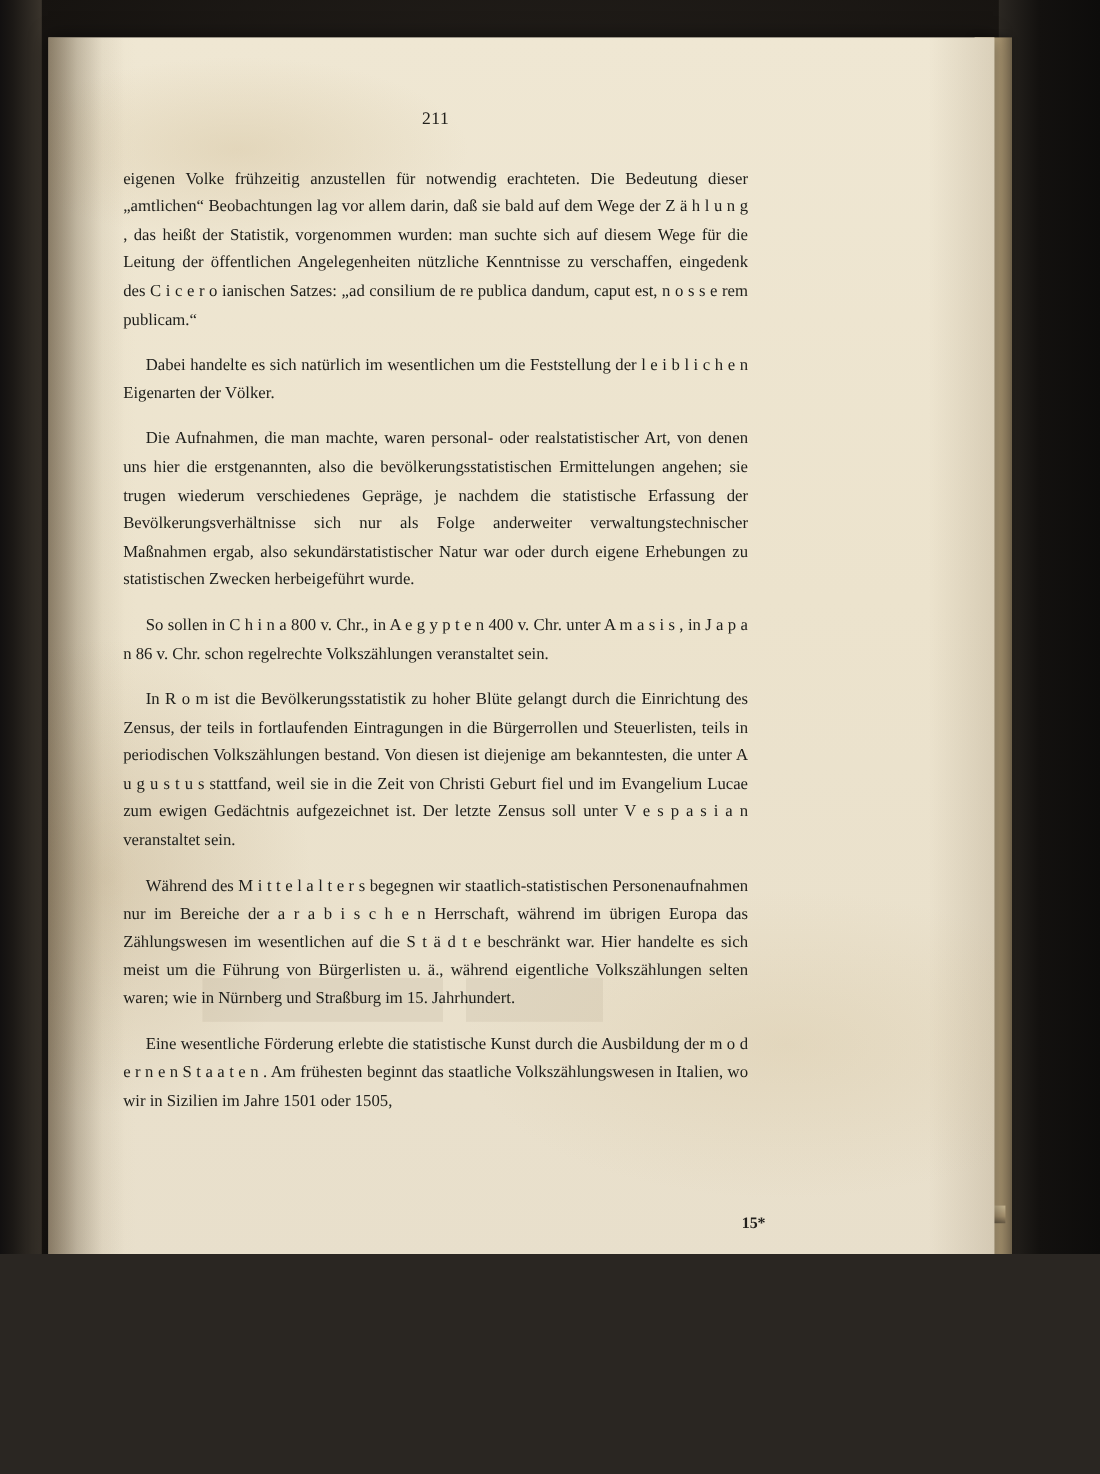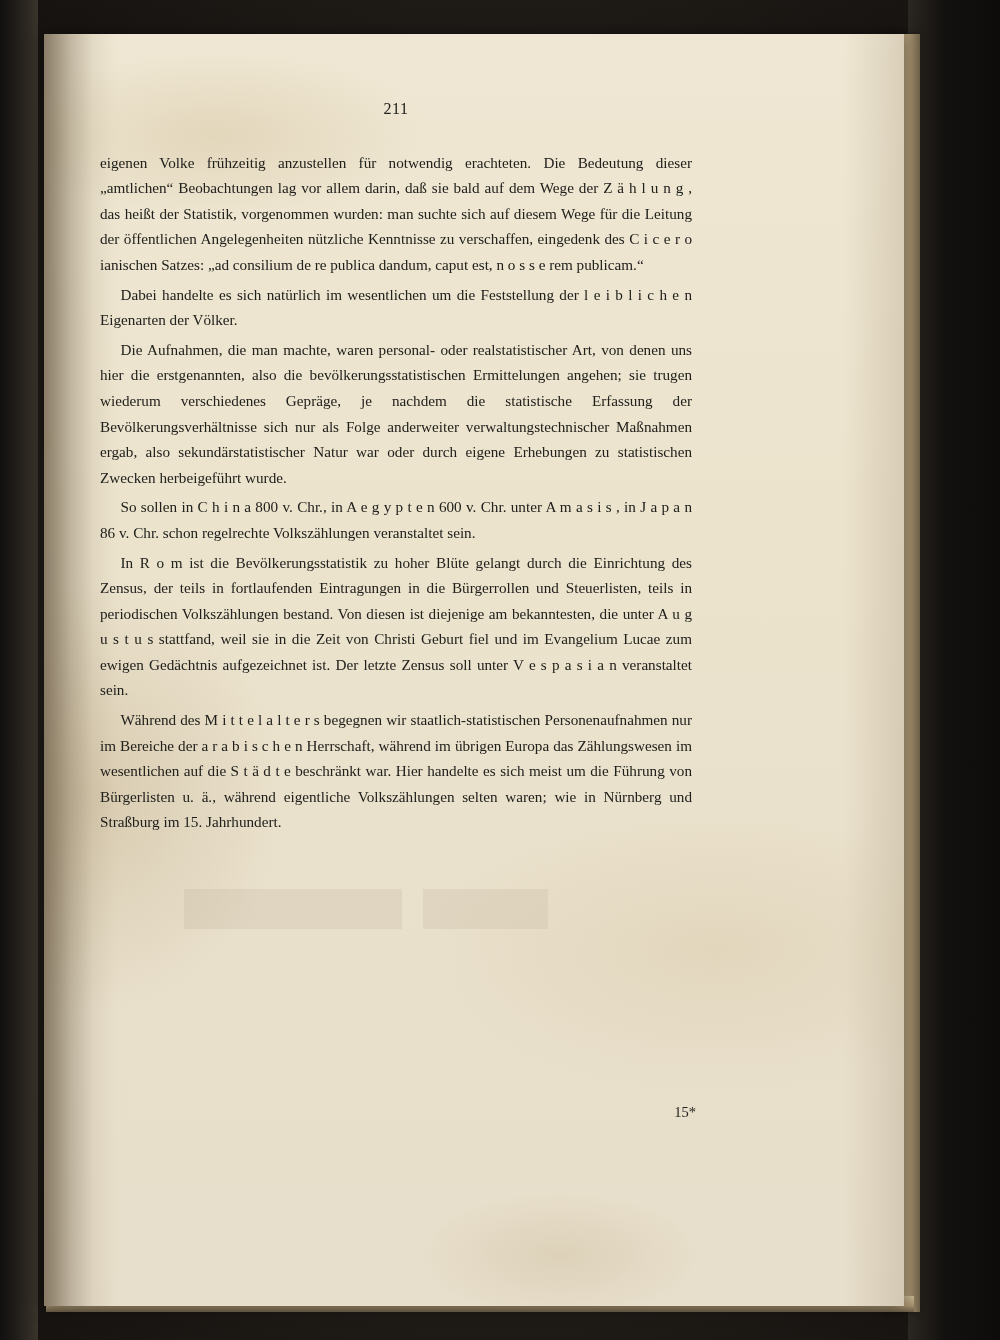--- a/index.html
+++ b/index.html
@@ -3,21 +3,21 @@
 <meta charset="utf-8">
 <style>
   html, body {
     margin: 0;
     padding: 0;
     background: #2a2622;
   }
   #page {
     position: relative;
     width: 1000px;
-    height: 1340px;
+    height: 1140px;
     overflow: hidden;
     background: #191714;
     font-family: "Liberation Serif", serif;
   }
   
   .bg-dark {
     position: absolute;
     inset: 0;
     background:
       radial-gradient(ellipse at 50% 50%, #3a332c 0%, #211d19 60%, #15120f 100%);
@@ -103,33 +103,33 @@
     text-justify: inter-word;
   }
   .folio {
     text-align: center;
     font-size: 16px;
     letter-spacing: 0.5px;
     margin: 0 0 28px 0;
     color: #23211d;
   }
   p {
-    margin: 4px;
+    margin: 16px;
     text-indent: 1.35em;
     hyphens: manual;
   }
   p.noindent { text-indent: 0; }
   .sig {
     position: absolute;
     left: 96px;
     width: 600px;
     top: 1104px;
     text-align: right;
     font-size: 14.5px;
-    font-weight: normal;
+    font-weight: bold;
     color: #23211d;
     font-family: "Liberation Serif", serif;
   }
   
   .bleed {
     position: absolute;
     left: 140px;
     top: 855px;
     width: 520px;
     height: 40px;
@@ -154,19 +154,20 @@
     <div class="bleed"></div>
   </div>
   <div class="gutter-shadow"></div>
 
   <div class="text-col">
     <div class="folio">211</div>
 
     <p class="noindent">eigenen Volke frühzeitig anzustellen für notwendig erachteten.  Die Bedeutung dieser „amtlichen“ Beobachtungen lag vor allem darin, daß sie bald auf dem Wege der Z ä h l u n g , das heißt der Statistik, vorgenommen wurden: man suchte sich auf diesem Wege für die Leitung der öffentlichen Angelegenheiten nützliche Kenntnisse zu verschaffen, eingedenk des C i c e r o ianischen Satzes: „ad consilium de re publica dandum, caput est, n o s s e rem publicam.“</p>
     <p>Dabei handelte es sich natürlich im wesentlichen um die Feststellung der l e i b l i c h e n Eigenarten der Völker.</p>
     <p>Die Aufnahmen, die man machte, waren personal- oder realstatistischer Art, von denen uns hier die erstgenannten, also die bevölkerungsstatistischen Ermittelungen angehen; sie trugen wiederum verschiedenes Gepräge, je nachdem die statistische Erfassung der Bevölkerungsverhältnisse sich nur als Folge anderweiter verwaltungstechnischer Maßnahmen ergab, also sekundärstatistischer Natur war oder durch eigene Erhebungen zu statistischen Zwecken herbeigeführt wurde.</p>
-    <p>So sollen in C h i n a 800 v. Chr., in A e g y p t e n 600 v. Chr. unter A m a s i s , in J a p a n 86 v. Chr. schon regelrechte Volkszählungen veranstaltet sein.</p>
+    <p>So sollen in C h i n a 800 v. Chr., in A e g y p t e n 400 v. Chr. unter A m a s i s , in J a p a n 86 v. Chr. schon regelrechte Volkszählungen veranstaltet sein.</p>
     <p>In R o m ist die Bevölkerungsstatistik zu hoher Blüte gelangt durch die Einrichtung des Zensus, der teils in fortlaufenden Eintragungen in die Bürgerrollen und Steuerlisten, teils in periodischen Volkszählungen bestand.  Von diesen ist diejenige am bekanntesten, die unter A u g u s t u s stattfand, weil sie in die Zeit von Christi Geburt fiel und im Evangelium Lucae zum ewigen Gedächtnis aufgezeichnet ist.  Der letzte Zensus soll unter V e s p a s i a n veranstaltet sein.</p>
     <p>Während des M i t t e l a l t e r s begegnen wir staatlich-statistischen Personenaufnahmen nur im Bereiche der a r a b i s c h e n Herrschaft, während im übrigen Europa das Zählungswesen im wesentlichen auf die S t ä d t e beschränkt war.  Hier handelte es sich meist um die Führung von Bürgerlisten u. ä., während eigentliche Volkszählungen selten waren; wie in Nürnberg und Straßburg im 15. Jahrhundert.</p>
+    <p>Eine wesentliche Förderung erlebte die statistische Kunst durch die Ausbildung der m o d e r n e n S t a a t e n .  Am frühesten beginnt das staatliche Volkszählungswesen in Italien, wo wir in Sizilien im Jahre 1501 oder 1505,</p>
   </div>
 
   <div class="sig">15*</div>
 </div>
 
 </body></html>

